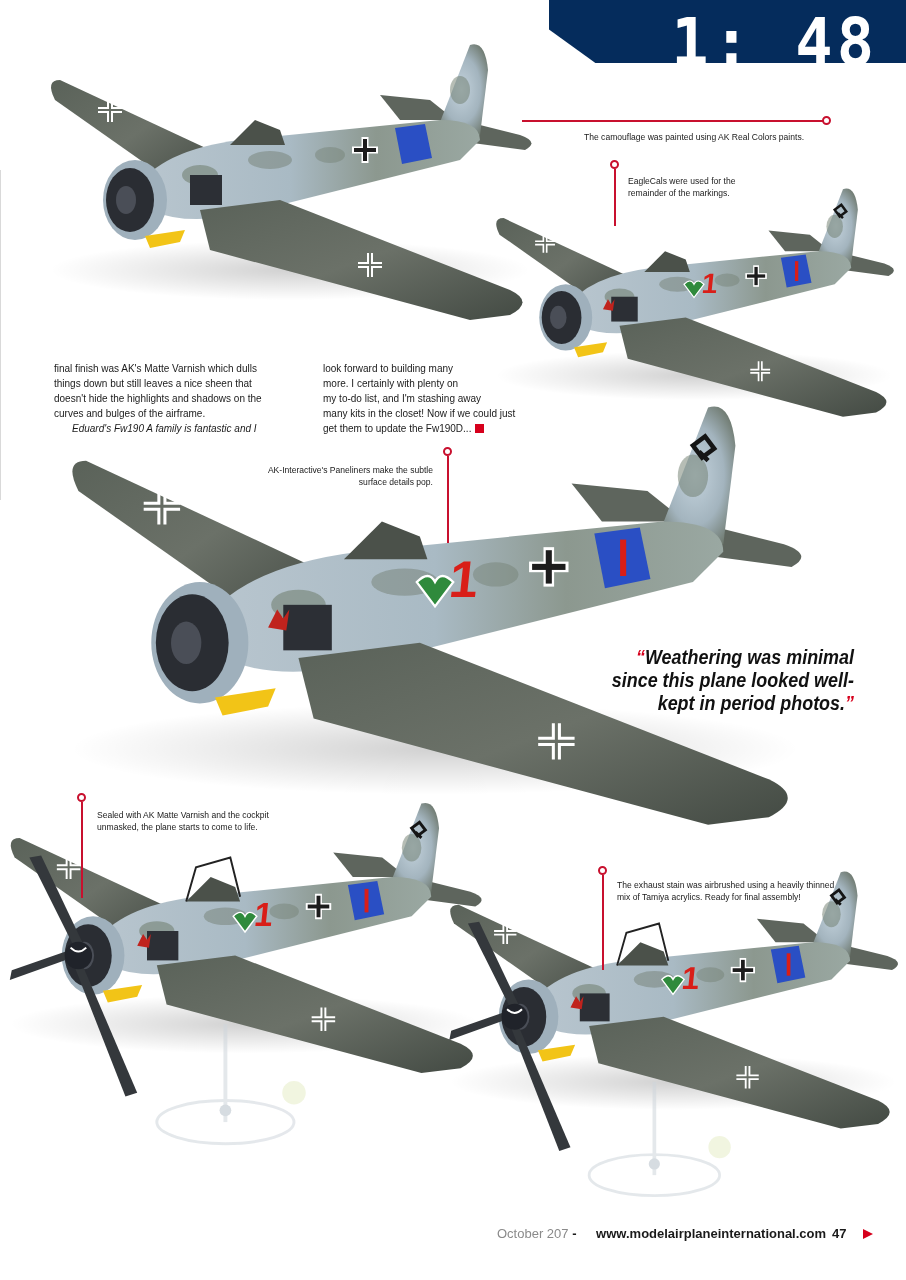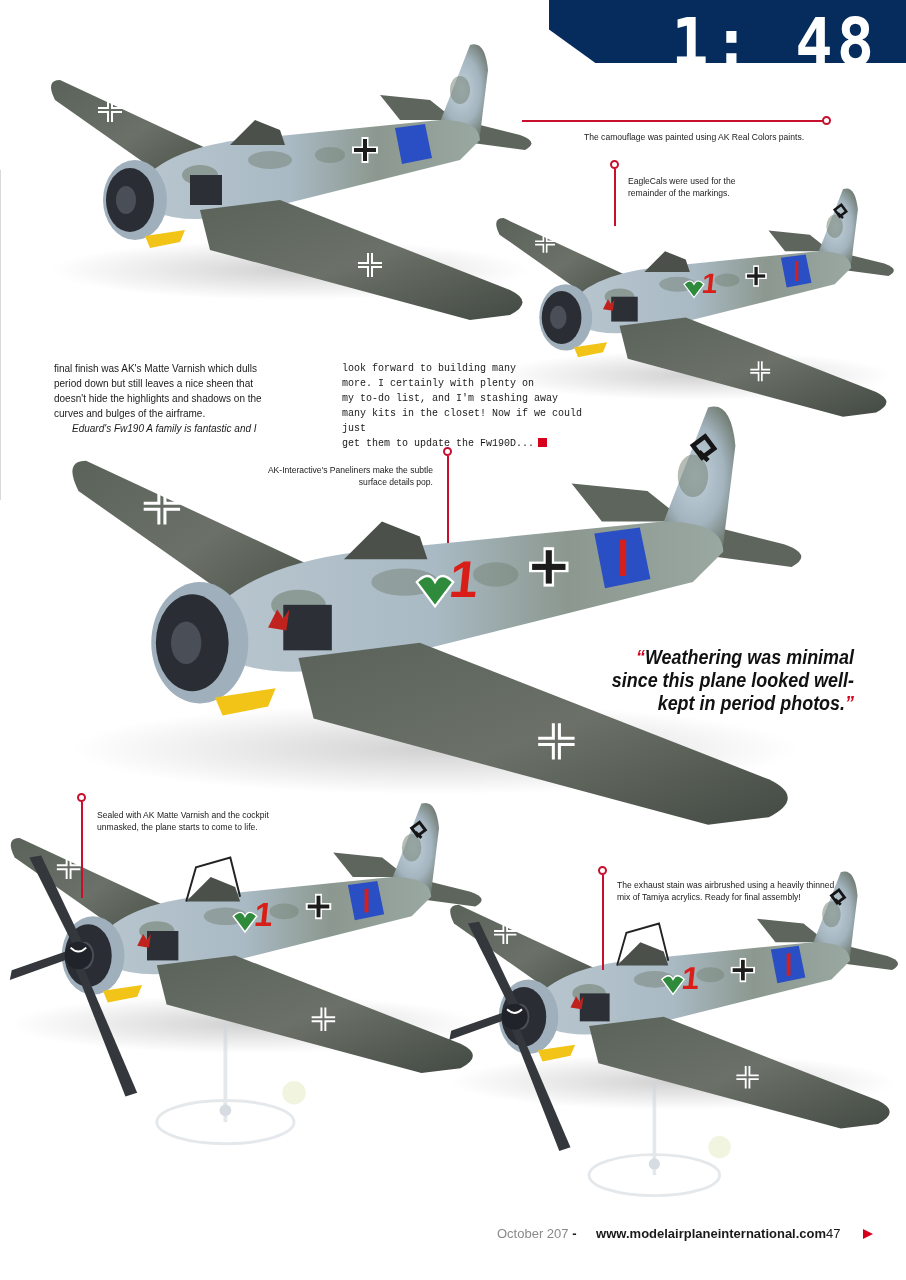--- a/index.html
+++ b/index.html
@@ -13,21 +13,21 @@
   .dot { position: absolute; width: 5px; height: 5px; border: 2px solid #c8102e; border-radius: 50%; background: #fff; }
   .body-text { position: absolute; font-family: "Liberation Sans", sans-serif; font-size: 10px; line-height: 15px; color: #1a1a1a; }
   .body-text p { margin: 0; }
   .indent { text-indent: 18px; font-style: italic; }
   .end-mark { display: inline-block; width: 9px; height: 9px; background: #d6001c; margin-left: 4px; vertical-align: -1px; }
   .pullquote { position: absolute; right: 52px; top: 646px; width: 300px; text-align: right; font-family: "Liberation Sans", sans-serif; font-weight: bold; font-style: italic; font-size: 19.5px; line-height: 23px; color: #111; transform: scaleX(0.92); transform-origin: right top; }
   .q { color: #d6001c; }
   .footer { position: absolute; top: 1226px; left: 497px; font-size: 13px; line-height: 16px; color: #1a1a1a; white-space: nowrap; }
   .footer .month { color: #8a8a8a; font-weight: normal; text-align: center; }
   .footer .site { font-weight: bold; margin-left: 16px; }
-  .footer .page { font-weight: normal; }
+  .footer .page { font-weight: bold; margin-left: 6px; }
   .arrow-right { position: absolute; left: 863px; top: 1229px; width: 0; height: 0; border-top: 5px solid transparent; border-bottom: 5px solid transparent; border-left: 10px solid #d6001c; }
   .left-rule { position: absolute; left: 0; top: 170px; width: 1px; height: 330px; background: #d9d9d9; }
   svg.plane { position: absolute; overflow: visible; }
 </style>
 </head>
 <body>
 
 <div class="scale-banner">
   <div class="scale-text">1: 48</div>
 </div>
@@ -156,26 +156,26 @@
 
 <div class="dot" style="left:610px; top:160px;"></div>
 <div class="leader-v" style="left:614px; top:169px; height:57px;"></div>
 <div class="caption" style="left:628px; top:175px; white-space:nowrap;">
   <div>EagleCals were used for the</div>
   <div>remainder of the markings.</div>
 </div>
 
 <div class="body-text" style="left:54px; top:361px; width:265px;">
   <p>final finish was AK's Matte Varnish which dulls</p>
-  <p>period down but still leaves a nice sheen that</p>
+  <p>things down but still leaves a nice sheen that</p>
   <p>doesn't hide the highlights and shadows on the</p>
   <p>curves and bulges of the airframe.</p>
   <p class="indent">Eduard's Fw190 A family is fantastic and I</p>
 </div>
-<div class="body-text" style="left:342px; top:361px; width:250px;font-family:Liberation Mono, monospace;">
+<div class="body-text" style="left:323px; top:361px; width:250px;">
   <p>look forward to building many</p>
   <p>more. I certainly with plenty on</p>
   <p>my to-do list, and I'm stashing away</p>
   <p>many kits in the closet! Now if we could just</p>
   <p><span>get them to update the Fw190D...</span><span class="end-mark"></span></p>
 </div>
 
 <div class="dot" style="left:443px; top:447px;"></div>
 <div class="leader-v" style="left:447px; top:456px; height:87px;"></div>
 <div class="caption right" style="left:232px; top:464px; width:201px; white-space:nowrap;">

